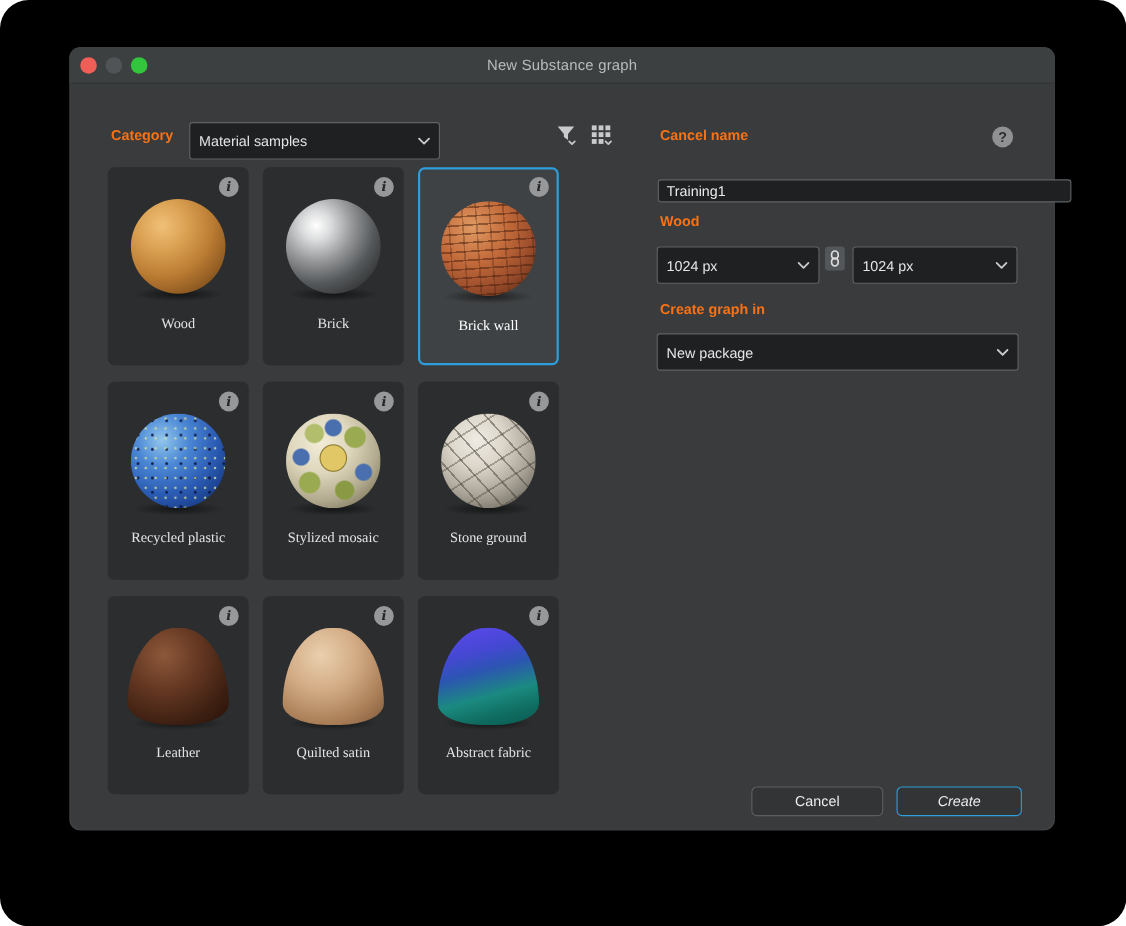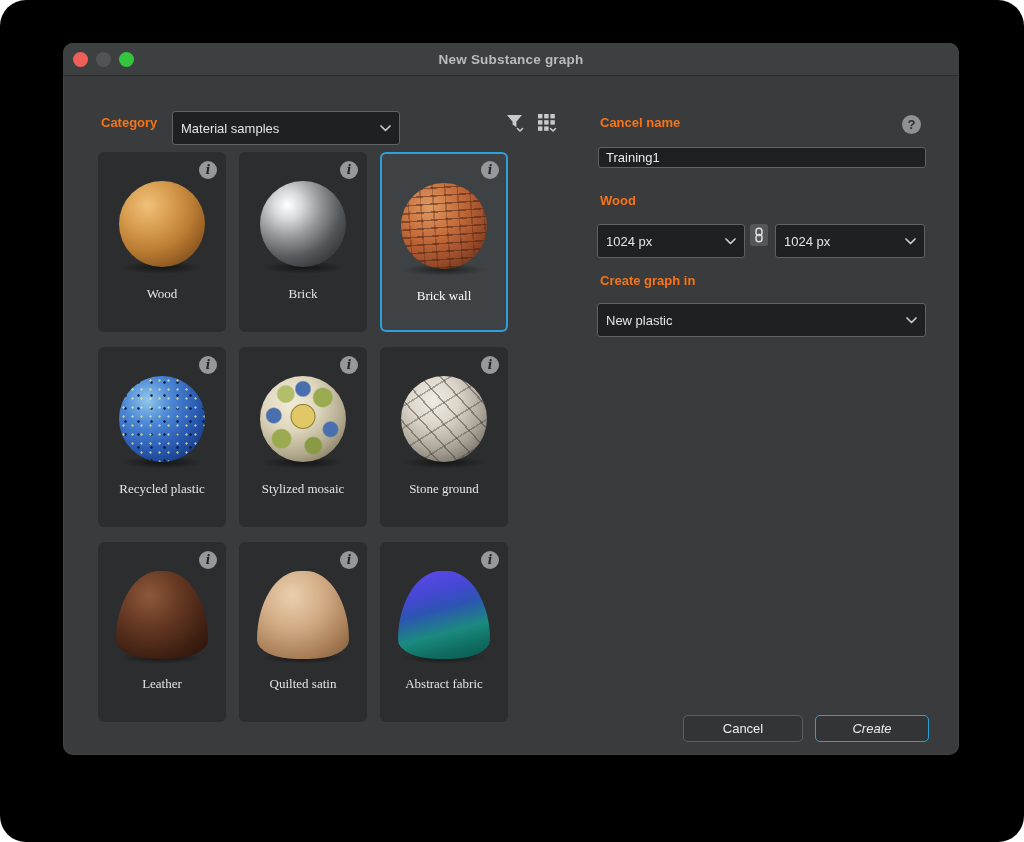--- a/index.html
+++ b/index.html
@@ -11,21 +11,21 @@
     position: absolute; left: 63px; top: 43px; width: 896px; height: 712px;
     background: #393b3c; border-radius: 10px;
     box-shadow: inset 0 1px 0 rgba(255,255,255,.14), inset 0 0 0 1px rgba(255,255,255,.05), 0 22px 50px rgba(0,0,0,.6);
   }
   .titlebar {
     position: absolute; left: 0; top: 0; width: 100%; height: 33px;
     background: #3d4041; border-radius: 10px 10px 0 0;
     border-bottom: 1px solid #2a2c2d;
     display: flex; align-items: center; justify-content: center;
   }
-  .title-text { font-size: 13.5px; font-weight: bold; color: #b9bbbd; letter-spacing: .2px; }
+  .title-text { font-size: 13.5px; font-weight: normal; color: #b9bbbd; letter-spacing: .2px; }
   .lights { position: absolute; left: 10px; top: 0; height: 33px; display: flex; align-items: center; gap: 8px; }
   .light { width: 15px; height: 15px; border-radius: 50%; }
   .light.red { background: #f05f57; }
   .light.gray { background: #505456; }
   .light.green { background: #32c53d; }
 
   
   .lbl { position: absolute; font-size: 13px; font-weight: bold; color: #f97316; }
   .select {
     position: absolute; height: 30px; background: #1e2021; border: 1px solid #5f6365; border-radius: 3px;
@@ -45,21 +45,21 @@
   .filter-btn { left: 440px; }
   .gridview-btn { left: 473px; }
 
   
   .graphname-label { left: 537px; top: 72px; }
   .help-icon {
     position: absolute; left: 839px; top: 72px; width: 19px; height: 19px; border-radius: 50%;
     background: #8f9192; color: #2c2e2f; font-size: 13px; font-weight: bold;
     display: flex; align-items: center; justify-content: center;
   }
-  .name-input { left: 535px; top: 104px; width: 328px; }
+  .name-input { left: 535px; top: 120px; width: 376px; }
   .size-label { left: 537px; top: 150px; }
   .size-w { left: 534px; top: 181px; width: 148px; }
   .size-h { left: 712px; top: 181px; width: 150px; }
   .link-btn {
     position: absolute; left: 687px; top: 181px; width: 18px; height: 22px;
     background: #54575a; border-radius: 3px; display: flex; align-items: center; justify-content: center;
   }
   .cgi-label { left: 537px; top: 230px; }
   .package-select { left: 534px; top: 260px; width: 329px; }
 
@@ -199,21 +199,21 @@
     </div>
     <div class="select size-h">
       <span class="sv">1024 px</span>
       <svg class="chev" width="11" height="7" viewBox="0 0 11 7">
           <polyline points="1,1 5.5,5.5 10,1" fill="none" stroke="#c9cacb" stroke-width="1.7" stroke-linecap="round" stroke-linejoin="round"></polyline>
         </svg>
     </div>
 
     <div class="lbl cgi-label">Create graph in</div>
     <div class="select package-select">
-      <span class="sv">New plastic</span>
+      <span class="sv">New package</span>
       <svg class="chev" width="11" height="7" viewBox="0 0 11 7">
           <polyline points="1,1 5.5,5.5 10,1" fill="none" stroke="#c9cacb" stroke-width="1.7" stroke-linecap="round" stroke-linejoin="round"></polyline>
         </svg>
     </div>
 
     <div class="grid">
         <div class="card">
     <div class="info-icon">i</div>
     <div class="thumb-wrap">
       <div class="ground-shadow"></div>

